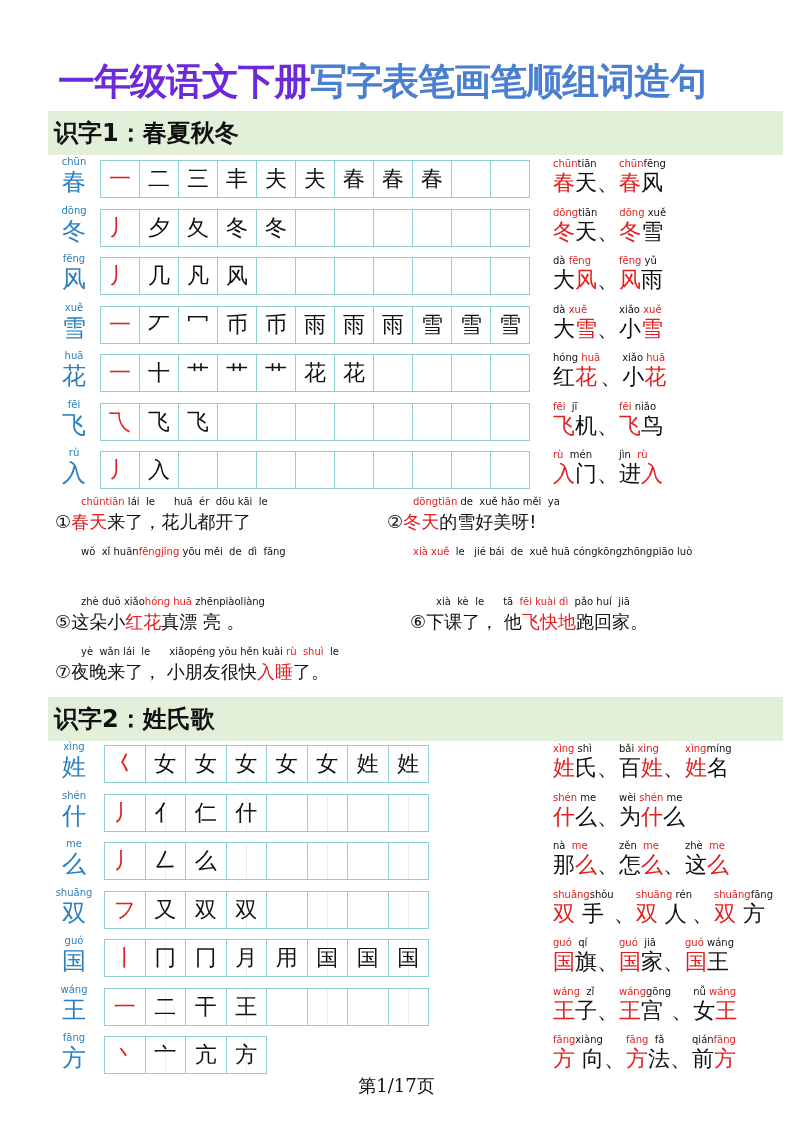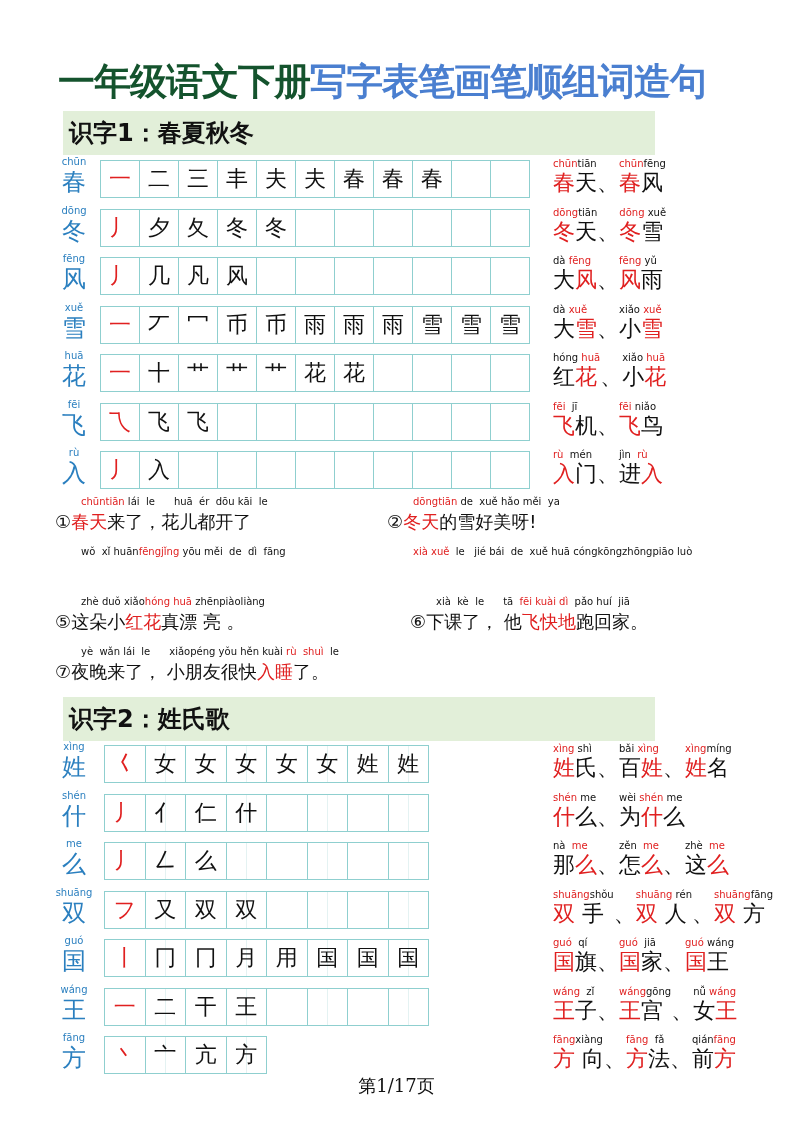--- a/index.html
+++ b/index.html
@@ -1,23 +1,23 @@
 <!DOCTYPE html>
 <html><head>
 <meta charset="utf-8">
 <style>
   * { box-sizing: border-box; margin: 0; padding: 0; }
   html, body { width: 793px; height: 1122px; background: #ffffff; overflow: hidden; }
   body { position: relative; font-family: "DejaVu Sans", "Liberation Sans", sans-serif; color: #111; }
 
   .title { position: absolute; left: 58px; top: 58px; height: 50px; white-space: nowrap; font-weight: bold; font-size: 37px; line-height: 48px; letter-spacing: -1px; }
-  .title .black { color: #14532d; }
+  .title .black { color: #6d28d9; }
   .title .blue { color: #4a7fd0; position: relative; }
 
-  .section-bar { position: absolute; left: 63px; width: 592px; height: 44px; background: #e2efd9; }
+  .section-bar { position: absolute; left: 48px; width: 735px; height: 44px; background: #e2efd9; }
   .section-bar span { position: absolute; left: 6px; top: 6px; font-size: 24px; font-weight: bold; color: #111; line-height: 32px; }
 
   .char-row { position: absolute; left: 52px; height: 48px; }
   .char-label { position: absolute; left: 0; top: 0; width: 44px; text-align: center; }
   .char-label .py { display: block; font-size: 10px; color: #2a7fbf; line-height: 11px; height: 11px; }
   .char-label .ch { display: block; font-size: 24px; color: #2a7fbf; line-height: 30px; }
 
   .grid { position: absolute; top: 4px; height: 38px; display: flex; border: 1px solid #8fcfcf; border-right: none; }
   .cell { width: 39px; height: 36px; border-right: 1px solid #8fcfcf; position: relative;
           background:

